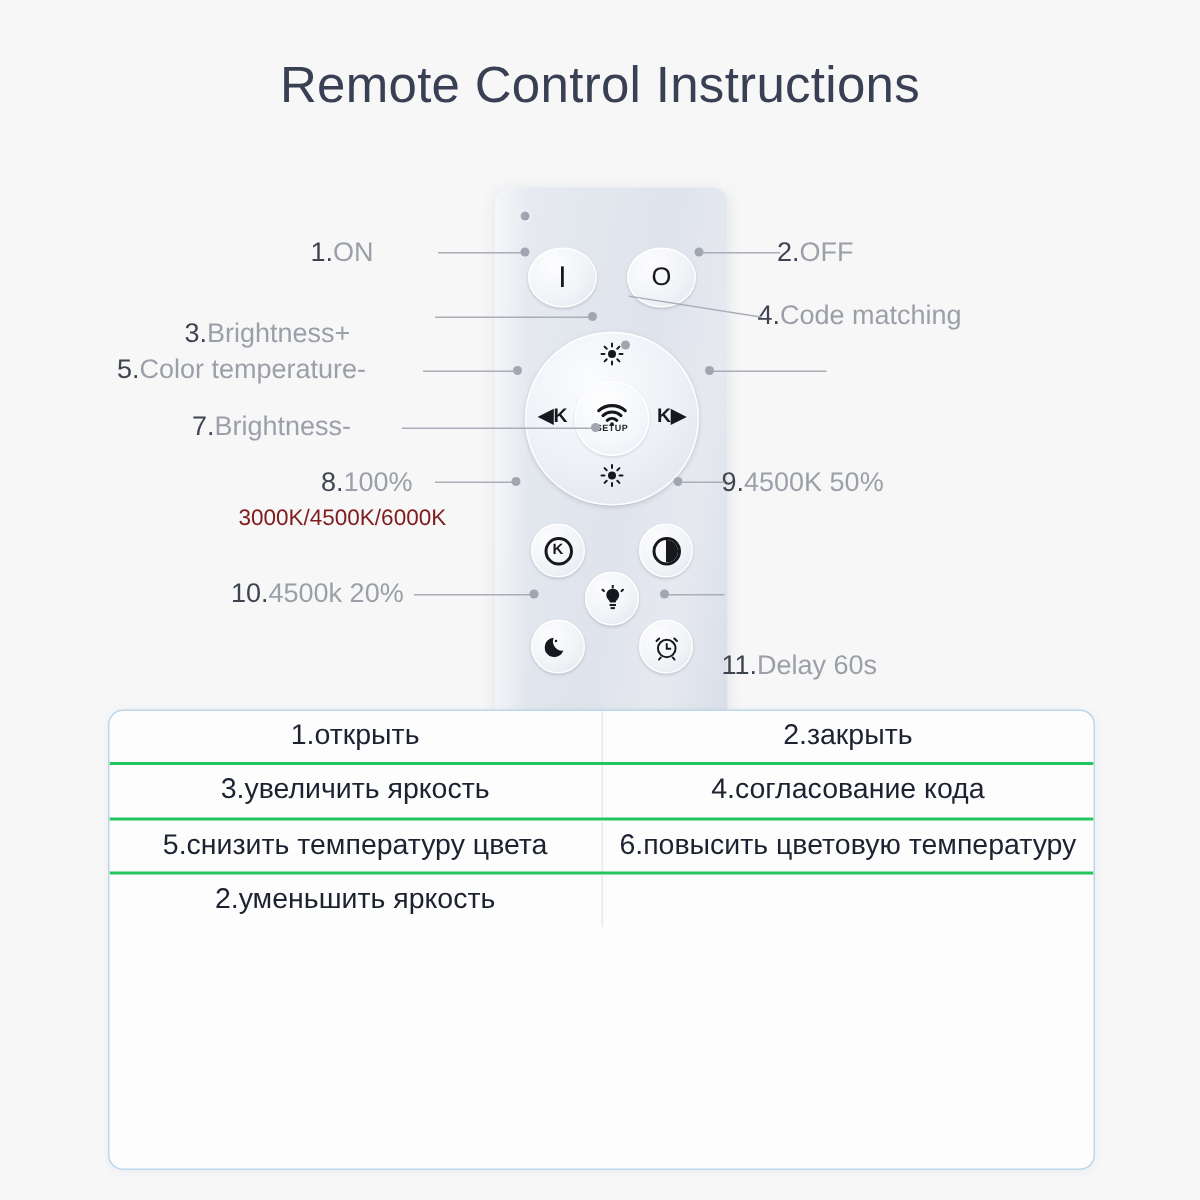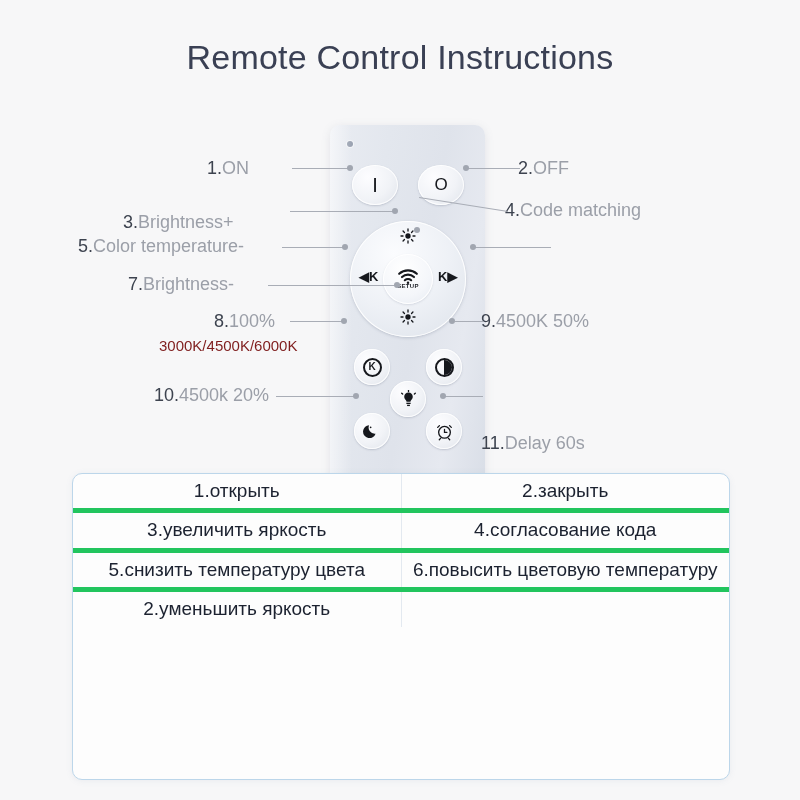--- a/index.html
+++ b/index.html
@@ -146,21 +146,21 @@
   }
   #table { width: 100%; border-collapse: collapse; }
   #table td {
     width: 50%;
     text-align: center;
     vertical-align: middle;
     font-size: 19px;
     color: #1c2230;
     line-height: 1.18;
     padding: 6px 10px;
-    border-bottom: 5px solid #22c55e;
+    border-bottom: 2px solid #22c55e;
     border-right: 1px solid #e3e9f0;
   }
   #table td:last-child { border-right: none; }
   #table tr:last-child td { border-bottom: none; }
   #table td.blank { color: transparent; }
 </style>
 </head>
 <body>
 
 <div id="page">

